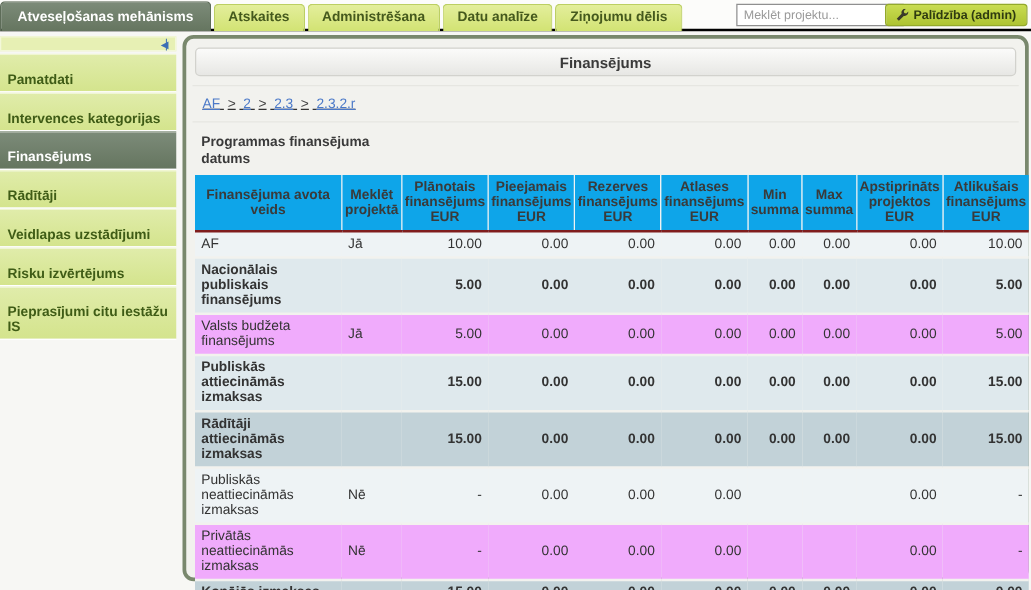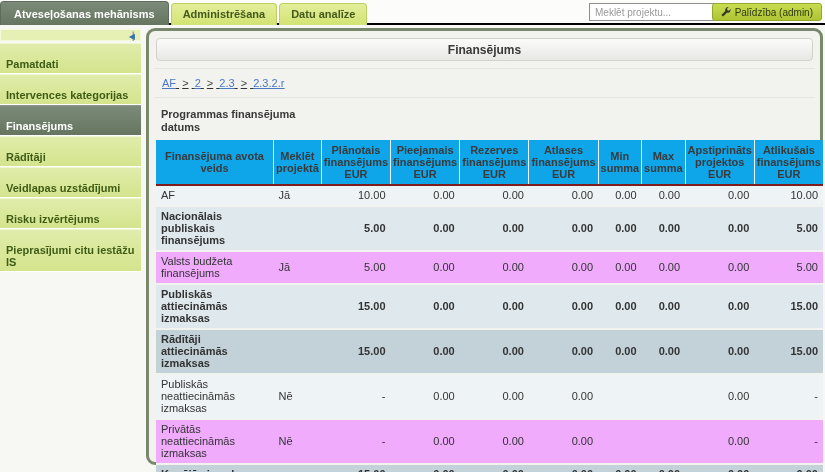--- a/index.html
+++ b/index.html
@@ -33,21 +33,21 @@
     position:absolute; right:102px; top:3px; width:134px; height:18px;
     border:1px solid #8f8f8f; padding:2px 5px; font-size:10px;
     font-family:"Liberation Sans",sans-serif; color:#333; background:#fff;
   }
   .search-input::placeholder { color:#9a9a9a; }
   .help-btn {
     position:absolute; right:3px; top:3px; height:18px;
     display:inline-flex; align-items:center; gap:4px;
     padding:0 8px; background:linear-gradient(#c9dc51,#aec432);
     border:1px solid #93a92b; border-radius:3px;
-    font-weight:normal; font-size:10px; color:#2f3b10; cursor:pointer;margin-left:12px;
+    font-weight:bold; font-size:10px; color:#2f3b10; cursor:pointer;margin-left:12px;
   }
   .wrench { width:10px; height:10px; fill:#3a3a2a; }
 
   
   .sidebar { position:absolute; left:0; top:29px; width:141px; }
   .collapse-strip {
     height:12px; background:#e7f0b4; border:1px solid #f3f8d9;
     text-align:right; padding:0 3px; margin-bottom:2px; line-height:11px;
   }
   .collapse-icon { color:#3b6fb5; font-size:8px; cursor:pointer; letter-spacing:-2px; }
@@ -101,22 +101,24 @@
   tr.row-b td { background:#f0abfc; }
   tr.row-bold td { background:#dfe9ed; font-weight:bold; }
   tr.row-total td { background:#c2d2d8; font-weight:bold; }
 </style>
 </head>
 <body>
 
 <div class="topbar">
   <div class="tabs">
     <div class="tab active">Atveseļošanas mehānisms</div>
+    <div class="tab">Atskaites</div>
     <div class="tab">Administrēšana</div>
     <div class="tab">Datu analīze</div>
+    <div class="tab">Ziņojumu dēlis</div>
   </div>
   <input class="search-input" type="text" placeholder="Meklēt projektu..." style="">
   <div class="help-btn">
     <svg class="wrench" viewBox="0 0 10 10">
         <path d="M9.6 2.1 8 3.7l-1.6-.4-.4-1.6L7.6.1A3 3 0 0 0 4.3 4L.4 7.9 2.1 9.6 6 5.7a3 3 0 0 0 3.6-3.6z"></path>
       </svg>
     <span>Palīdzība (admin)</span>
   </div>
 </div>
 

